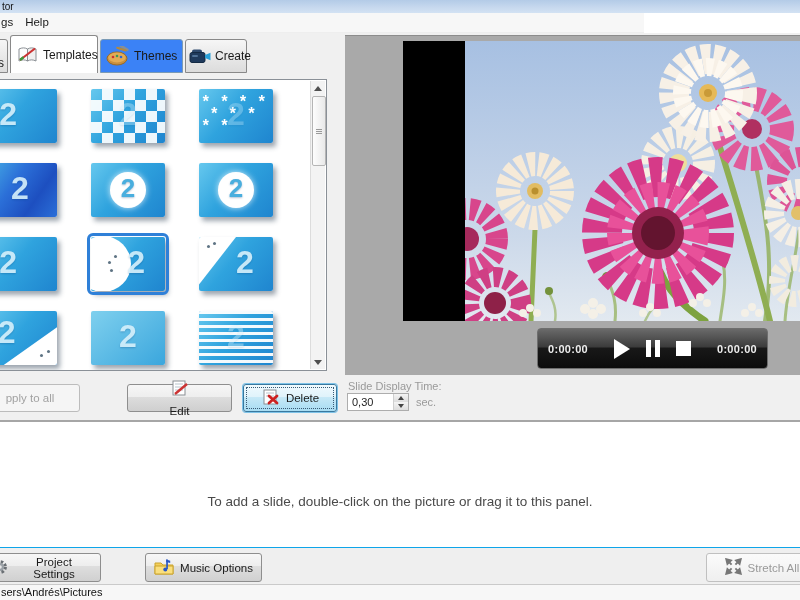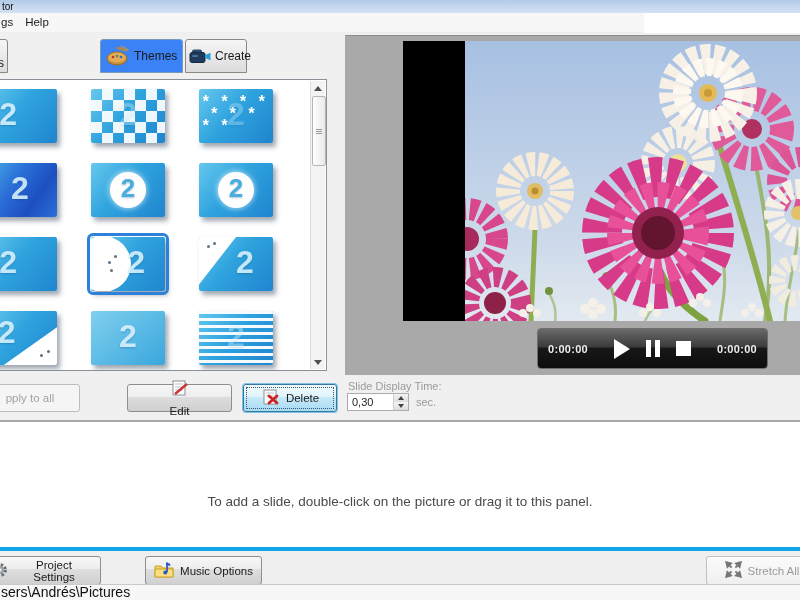--- a/index.html
+++ b/index.html
@@ -119,50 +119,61 @@
        border-bottom:4px solid #444;}
   .spin-down-tri{width:0;height:0;border-left:3px solid transparent;border-right:3px solid transparent;
        border-top:4px solid #444;}
   .unit{position:absolute;left:75px;top:21px;font-size:11px;color:#9a9a9a;}
   
   .divider{position:absolute;left:0;top:420px;width:800px;height:2px;background:#a6a6a6;
        border-bottom:1px solid #fff;}
   .hint-area{position:absolute;left:0;top:423px;width:800px;height:124px;background:#fff;margin-top:21px;}
   .hint-text{margin:0;text-align:center;padding-top:50px;font-size:13.5px;color:#4a4a4a;}
   .footer{position:absolute;left:0;top:547px;width:800px;height:37px;background:#efefef;
-       border-top:4px solid #0ea5e9;box-sizing:border-box;}
+       border-top:1px solid #0ea5e9;box-sizing:border-box;}
   .fbtn{position:absolute;top:5px;height:29px;box-sizing:border-box;border:1px solid #8e8e8e;
        border-radius:3px;background:linear-gradient(180deg,#f7f7f7 0%,#ededed 45%,#dedede 46%,#d0d0d0 100%);
        font-family:"Liberation Sans",sans-serif;font-size:11.5px;color:#1a1a1a;cursor:pointer;
        display:flex;align-items:center;justify-content:center;gap:6px;}
   .fbtn-project{left:-15px;width:116px;}
   .fbtn-music{left:115px;width:117px;margin-left:30px;}
   .fbtn-stretch{left:706px;width:112px;color:#9a9a9a;border-color:#c0c0c0;
        background:linear-gradient(180deg,#fbfbfb,#efefef);}
   .statusbar{position:absolute;left:0;top:584px;width:800px;height:16px;background:#f7f7f7;
-       border-top:1px solid #cacaca;box-sizing:border-box;font-size:14px;line-height:15px;
+       border-top:1px solid #cacaca;box-sizing:border-box;font-size:11px;line-height:15px;
        padding-left:1px;color:#111;}
 </style>
 </head>
 <body>
 
 <div class="titlebar">
   <span>tor</span>
 </div>
 
 <div class="menubar">
   <span class="menu-item first">gs</span>
   <span class="menu-item">Help</span>
 </div>
 
 <div class="left-col">
 
   <div class="tabstrip">
     <div class="tab tab-partial">
       <span>s</span>
+    </div>
+    <div class="tab tab-templates">
+      <span class="ticon">
+        <svg width="23" height="20" viewBox="0 0 23 20">
+          <path d="M3 4 C6 2.5 9 2.5 11.5 4 L11.5 16 C9 14.5 6 14.5 3 16 Z" fill="#fdfdfd" stroke="#8a8f94"></path>
+          <path d="M20 4 C17 2.5 14 2.5 11.5 4 L11.5 16 C14 14.5 17 14.5 20 16 Z" fill="#f0f0f0" stroke="#8a8f94"></path>
+          <line x1="4" y1="15" x2="19" y2="3.5" stroke="#cc3333" stroke-width="2.2"></line>
+          <line x1="4" y1="15" x2="7.5" y2="12.3" stroke="#3a9a3a" stroke-width="2.4"></line>
+        </svg>
+      </span>
+      <span>Templates</span>
     </div>
     <div class="tab tab-themes">
       <span class="ticon">
         <svg width="24" height="20" viewBox="0 0 24 20">
           <rect x="12" y="0" width="11" height="2.4" rx="1.2" transform="rotate(30 17 2)" fill="#8a8f94"></rect>
           <rect x="10" y="2" width="11" height="2" rx="1" transform="rotate(18 15 3)" fill="#b5893c"></rect>
           <ellipse cx="11" cy="12.5" rx="10" ry="6.5" fill="#c88f3e" stroke="#9a6a22"></ellipse>
           <ellipse cx="11" cy="11.5" rx="8.7" ry="5" fill="#e2ab55"></ellipse>
           <circle cx="7" cy="11" r="1.3" fill="#cc3333"></circle>
           <circle cx="11" cy="10" r="1.3" fill="#3a9a5a"></circle>

